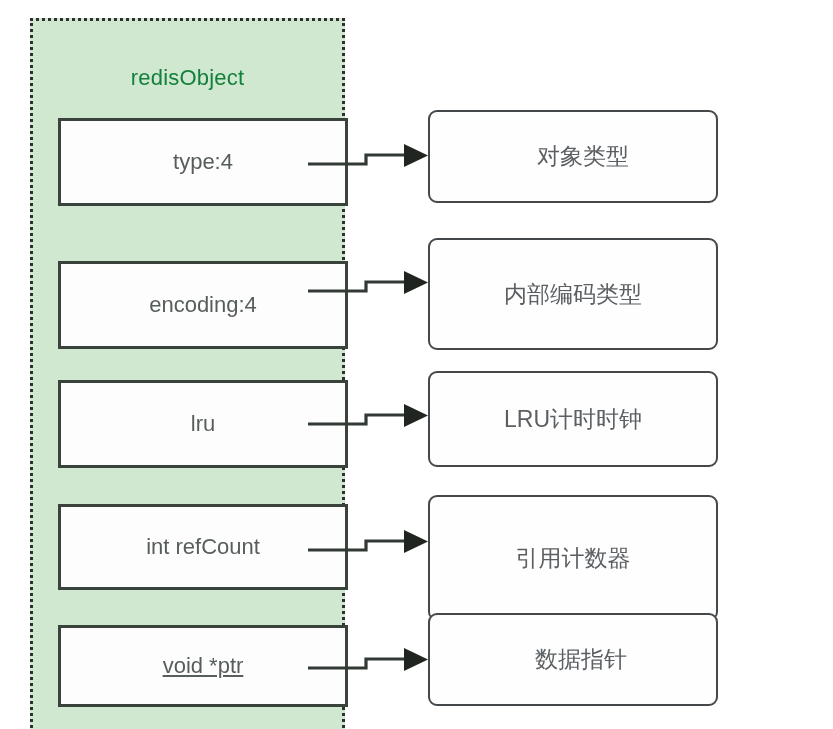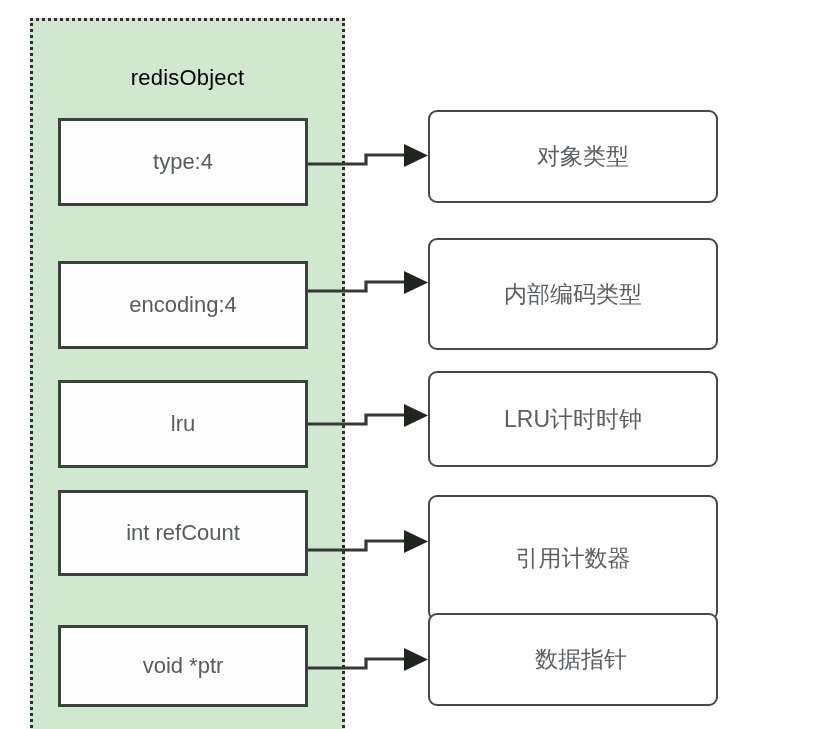--- a/index.html
+++ b/index.html
@@ -31,29 +31,29 @@
     box-sizing: border-box;
   }
 
   .struct-title {
     position: absolute;
     left: 0;
     top: 44px;
     width: 100%;
     text-align: center;
     font-size: 22px;
-    color: #000000;
+    color: #15803d;
     letter-spacing: 0.2px;
   }
 
   
   .field-box {
     position: absolute;
     left: 58px;
-    width: 250px;
+    width: 290px;
     background: #fdfdfd;
     border: 3px solid #3a423c;
     box-sizing: border-box;
     display: flex;
     align-items: center;
     justify-content: center;
     color: #575e5a;
     font-size: 22px;
   }
 
@@ -106,25 +106,25 @@
   </div>
 
   <div class="field-box" style="top:245px; height:88px;margin-top:16px;">
     <span>encoding:4</span>
   </div>
 
   <div class="field-box" style="top:380px; height:88px;">
     <span>lru</span>
   </div>
 
-  <div class="field-box" style="top:490px; height:86px;">
+  <div class="field-box" style="top:504px; height:86px;">
     <span>int refCount</span>
   </div>
 
-  <div class="field-box" style="top:625px; height:82px;">
+  <div class="field-box" style="top:625px; height:82px;text-decoration:underline;">
     <span>void *ptr</span>
   </div>
 
   <div class="desc-box" style="top:110px; height:93px;padding-left:20px;">
     <span>对象类型</span>
   </div>
 
   <div class="desc-box" style="top:238px; height:112px;">
     <span>内部编码类型</span>
   </div>

